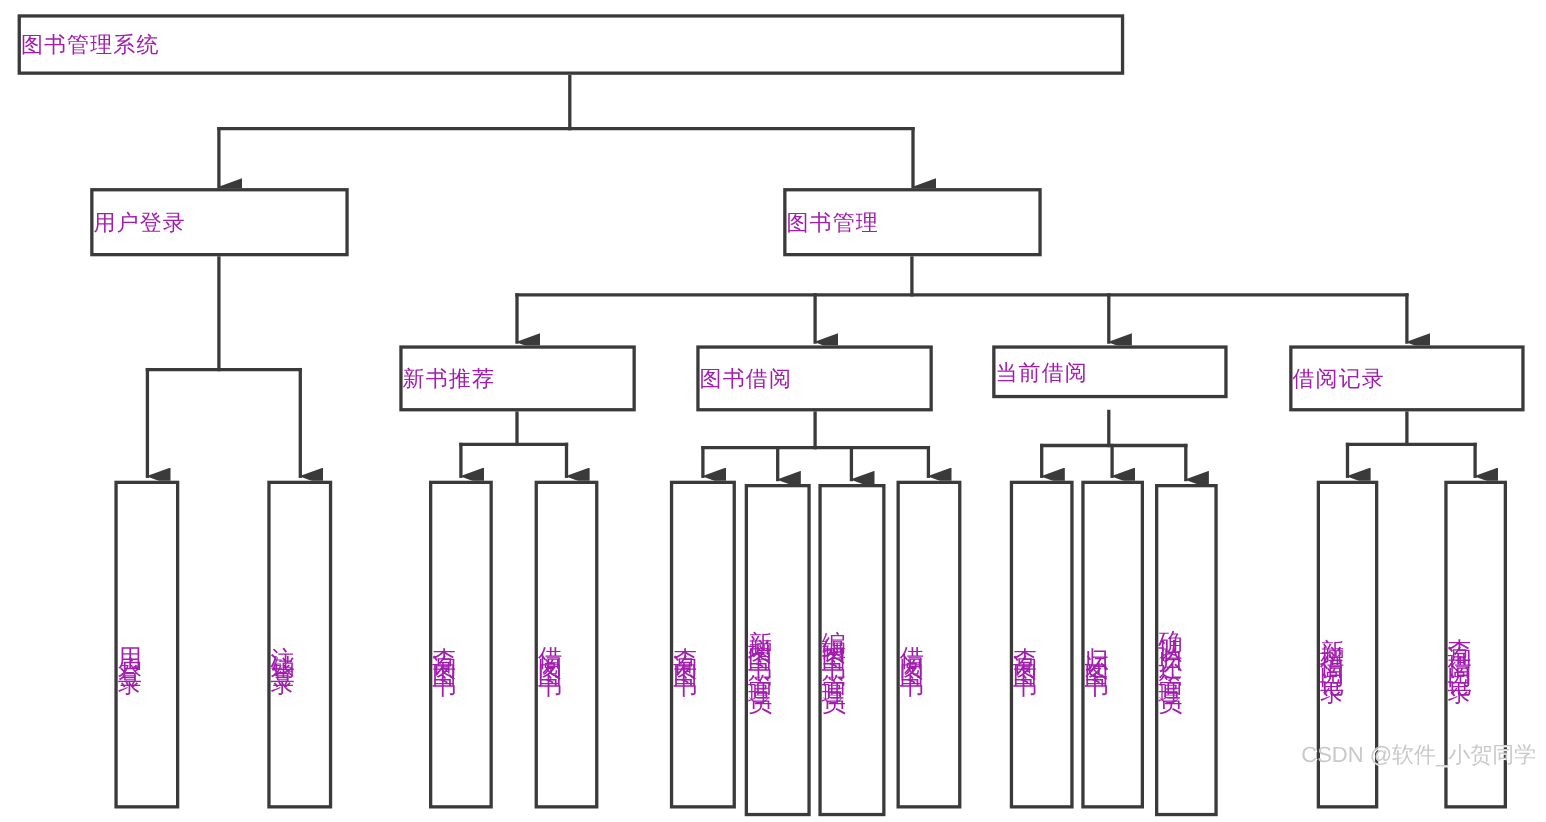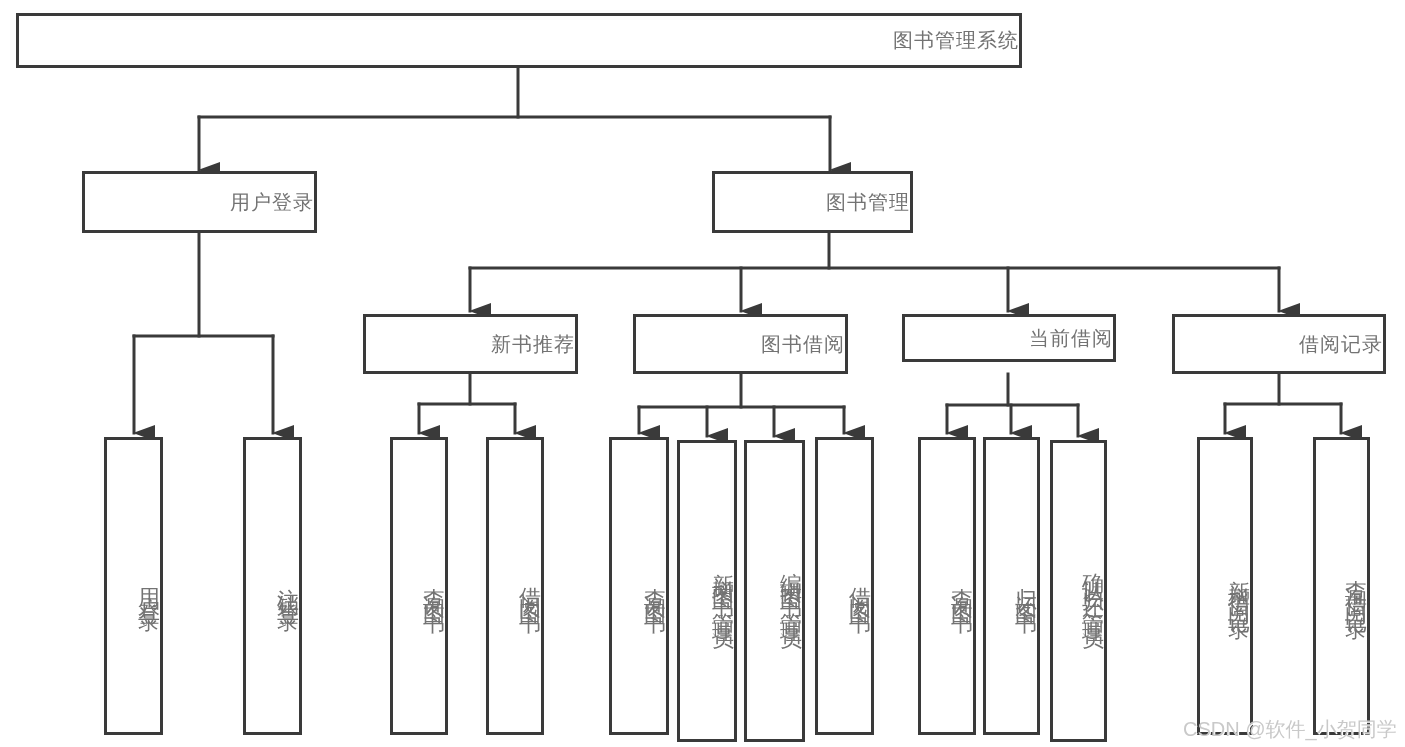--- a/index.html
+++ b/index.html
@@ -23,41 +23,41 @@
     height: 747px;
     z-index: 1;
   }
   .node {
     position: absolute;
     box-sizing: border-box;
     background: #ffffff;
     border: 3px solid #3a3a3a;
     display: flex;
     align-items: center;
-    justify-content: flex-end;
+    justify-content: flex-start;
     z-index: 2;
-    color: #737373;
+    color: #a21caf;
   }
   .node.h span {
     font-size: 20px;
     letter-spacing: 1px;
     white-space: nowrap;
   }
   .node.v span {
     writing-mode: vertical-rl;
     text-orientation: mixed;
     font-size: 22px;
     letter-spacing: 8px;
     line-height: 1;
     white-space: nowrap;
   }
   .watermark {
     position: absolute;
     left: 1183px;
-    top: 716px;
+    top: 673px;
     z-index: 3;
     font-size: 20px;
     color: #c9c9c9;
     text-shadow: 1px 1px 0 #ffffff;
     white-space: nowrap;
   }
 </style>
 </head>
 <body>
 
@@ -127,21 +127,21 @@
     </g>
   </svg>
 
   <div class="node h" style="left:16px; top:13px; width:1006px; height:55px;">
     <span>图书管理系统</span>
   </div>
 
   <div class="node h" style="left:82px; top:171px; width:235px; height:62px;">
     <span>用户登录</span>
   </div>
-  <div class="node h" style="left:712px; top:171px; width:201px; height:62px;padding-left:19px;">
+  <div class="node h" style="left:712px; top:171px; width:235px; height:62px;">
     <span>图书管理</span>
   </div>
 
   <div class="node h" style="left:633px; top:314px; width:215px; height:60px;">
     <span>图书借阅</span>
   </div>
   <div class="node h" style="left:363px; top:314px; width:215px; height:60px;">
     <span>新书推荐</span>
   </div>
   <div class="node h" style="left:902px; top:314px; width:214px; height:48px;">

